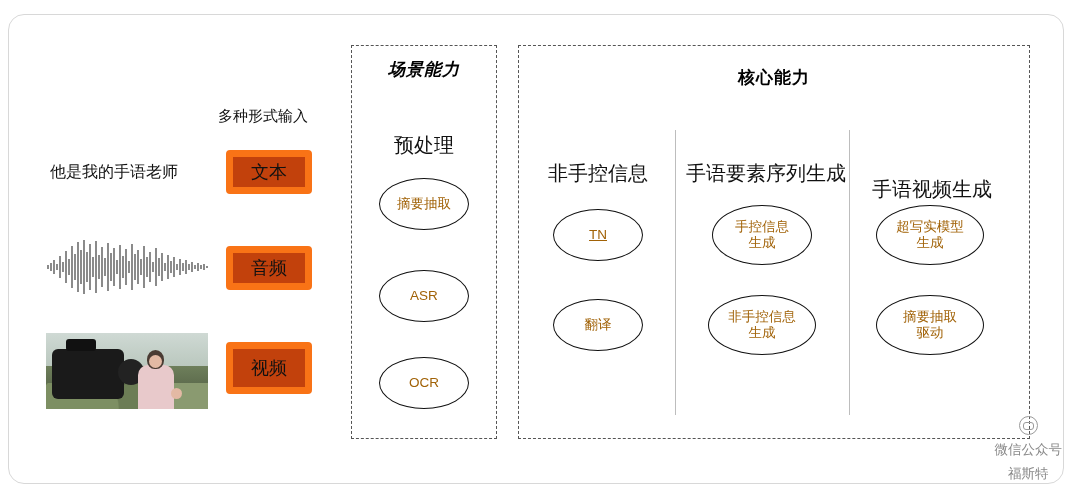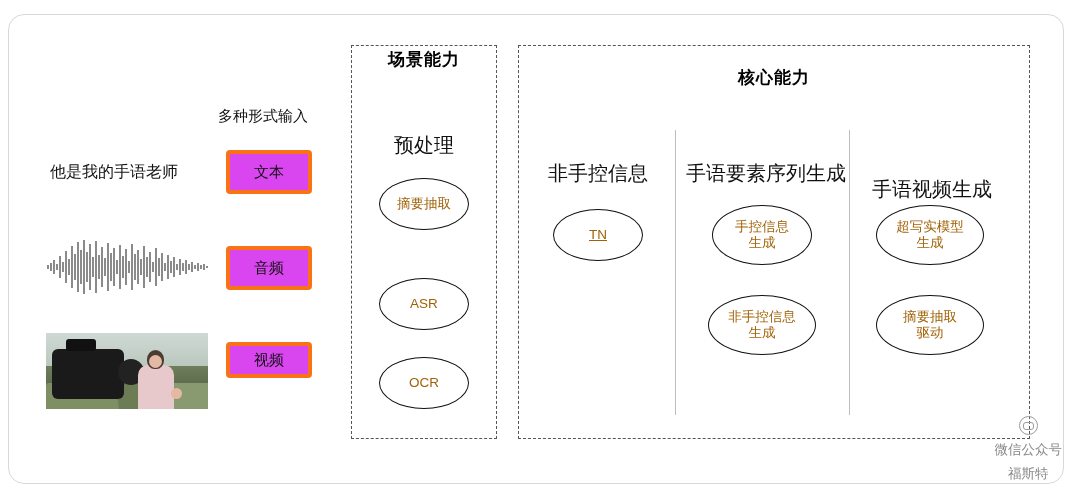--- a/index.html
+++ b/index.html
@@ -52,22 +52,23 @@
     position: absolute;
     text-align: center;
     font-size: 17px;
     font-weight: bold;
     color: #000;
     letter-spacing: 1px;
     white-space: nowrap;
   }
   #scene-title {
     left: 351px;
-    top: 48px;
+    top: 58px;
     width: 146px;
+    font-style: italic;
   }
   #core-title {
     left: 518px;
     top: 66px;
     width: 512px;
   }
   .col-title {
     position: absolute;
     font-size: 20px;
     color: #111;
@@ -88,29 +89,29 @@
     white-space: nowrap;
   }
   .sentence {
     position: absolute;
     font-size: 16px;
     color: #111;
     white-space: nowrap;
   }
   .pill {
     position: absolute;
-    border: 4px solid #f97316;
+    border: 7px solid #f97316;
     border-radius: 4px;
     box-sizing: border-box;
     display: flex;
     align-items: center;
     justify-content: center;
-    font-size: 15px;
+    font-size: 18px;
     color: #111;
-    background: #d946ef;
+    background: #c2410c;
   }
   
   .ellipse {
     position: absolute;
     border: 1.6px solid #111;
     border-radius: 50%;
     box-sizing: border-box;
     display: flex;
     align-items: center;
     justify-content: center;
@@ -287,46 +288,49 @@
     <div class="thumb-sky"></div>
     <div class="thumb-ground"></div>
     <div class="thumb-bush"></div>
     <div class="thumb-camera"></div>
     <div class="thumb-person-body"></div>
     <div class="thumb-person-head"></div>
     <div class="thumb-person-face"></div>
     <div class="thumb-hand"></div>
   </div>
 
-  <div class="pill" style="left:226px; top:342px; width:86px; height:36px;">视频</div>
+  <div class="pill" style="left:226px; top:342px; width:86px; height:52px;">视频</div>
 
   <div class="dashed-box" id="scene-box"></div>
   <div class="group-title" id="scene-title">场景能力</div>
 
   <div class="col-title" style="left:351px; top:132px; width:146px;">预处理</div>
 
   <div class="ellipse" style="left:379px; top:178px; width:90px; height:52px;">
     <span>摘要抽取</span>
   </div>
-  <div class="ellipse" style="left:379px; top:278px; width:90px; height:52px;justify-content:center;">
+  <div class="ellipse" style="left:379px; top:270px; width:90px; height:52px;justify-content:center;">
     <span>ASR</span>
   </div>
   <div class="ellipse" style="left:379px; top:357px; width:90px; height:52px;">
     <span>OCR</span>
   </div>
 
   <div class="dashed-box" id="core-box"></div>
   <div class="group-title" id="core-title">核心能力</div>
 
   <div class="v-sep" style="left:675px; top:130px; height:285px;"></div>
   <div class="v-sep" style="left:849px; top:130px; height:285px;"></div>
 
   <div class="col-title" style="left:528px; top:160px; width:140px;">非手控信息</div>
   <div class="ellipse" style="left:553px; top:209px; width:90px; height:52px;text-decoration:underline;">
     <span>TN</span>
+  </div>
+  <div class="ellipse" style="left:553px; top:299px; width:90px; height:52px;">
+    <span>翻译</span>
   </div>
 
   <div class="col-title" style="left:686px; top:160px; width:152px;">手语要素序列生成</div>
   <div class="ellipse" style="left:712px; top:205px; width:100px; height:60px;">
     <div>
       <span>手控信息</span>
       <span>生成</span>
     </div>
   </div>
   <div class="ellipse" style="left:708px; top:295px; width:108px; height:60px;">

